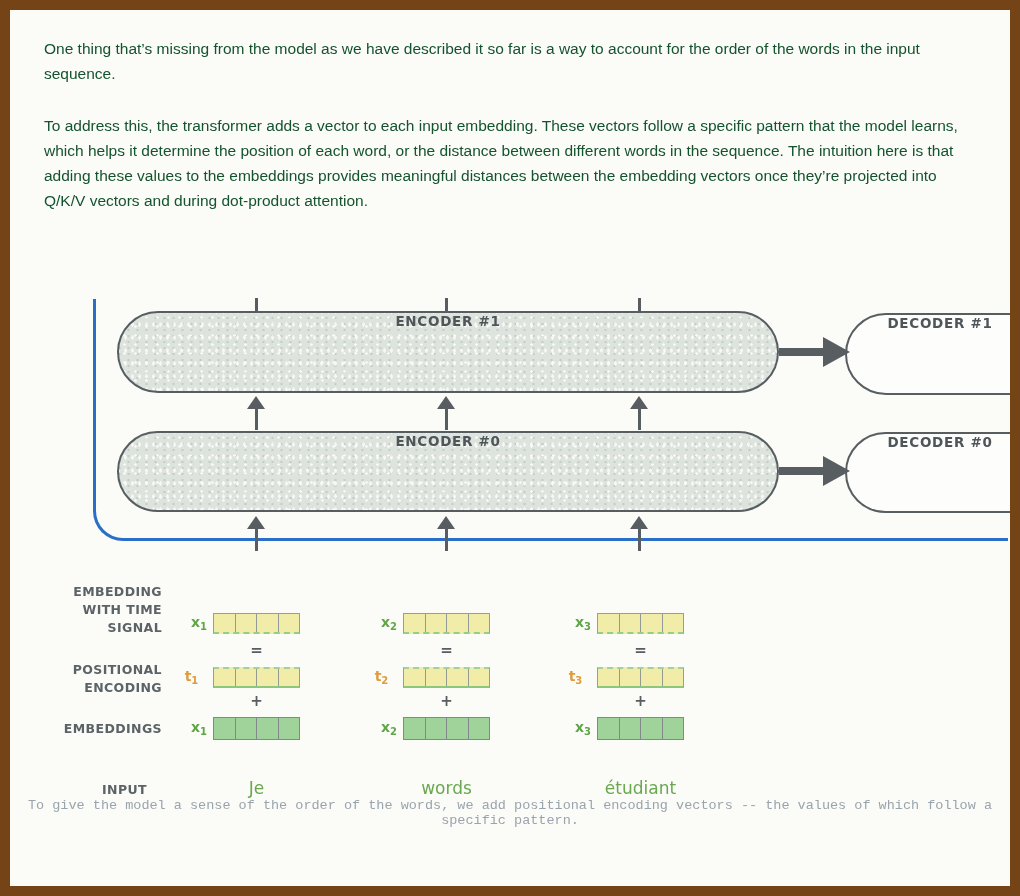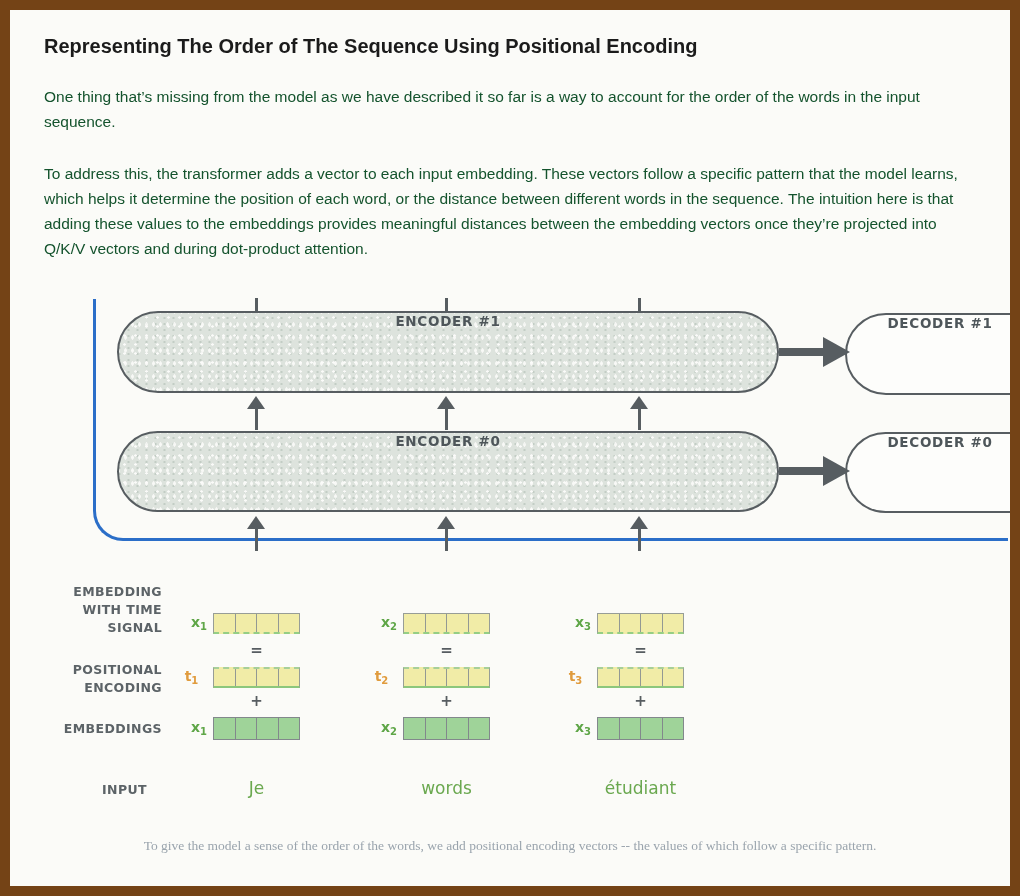--- a/index.html
+++ b/index.html
@@ -132,32 +132,31 @@
   .op-plus { top:112px; }
   .x-time { top:34px; }
   .t-pos  { top:88px; }
   .x-emb  { top:139px; }
   .word {
     left:0; width:161px; top:198px; text-align:center;
     font-size:17px; color:#6aa84f;
   }
 
   .caption {
-    position:absolute; left:0; right:0; top:828px;
+    position:absolute; left:0; right:0; top:788px;
     text-align:center;
     font-size:13.5px; color:#9aa4ad;
-    font-family:Liberation Serif, serif;
+    font-family:Liberation Mono, monospace;
   }
 </style>
 </head>
 <body>
 
 <div class="page">
 
-  <h1 class="heading">Representing The Order of The Sequence Using Positional Encoding</h1>
   <p class="body">One thing that’s missing from the model as we have described it so far is a way to account for the order of the words in the input sequence.</p>
   <p class="body">To address this, the transformer adds a vector to each input embedding. These vectors follow a specific pattern that the model learns, which helps it determine the position of each word, or the distance between different words in the sequence. The intuition here is that adding these values to the embeddings provides meaningful distances between the embedding vectors once they’re projected into Q/K/V vectors and during dot-product attention.</p>
 
   <div class="figure">
 
     <div class="abs blue-frame"></div>
 
     <div class="abs v-stub" style="left:245px;"></div>
     <div class="abs v-stub" style="left:435px;"></div>
     <div class="abs v-stub" style="left:628px;"></div>

